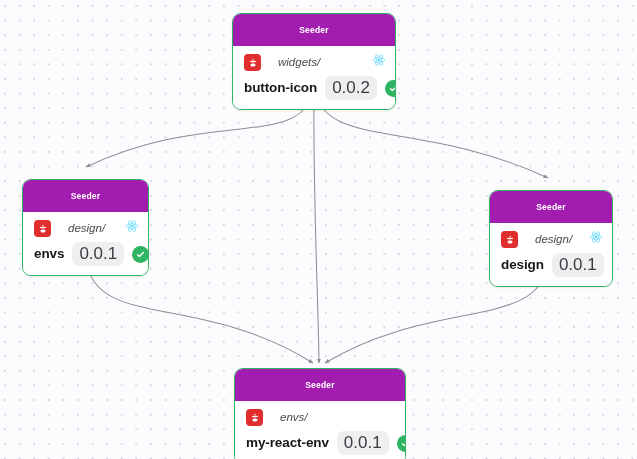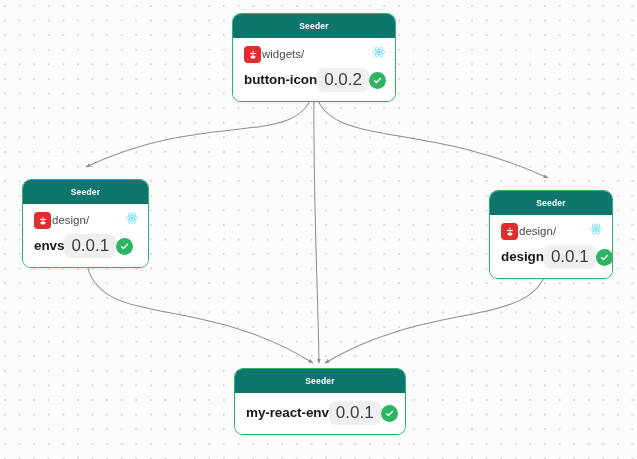--- a/index.html
+++ b/index.html
@@ -38,43 +38,44 @@
     position: absolute;
     background: #ffffff;
     border: 1px solid #2fb463;
     border-radius: 9px;
     box-sizing: border-box;
     box-shadow: 0 1px 2px rgba(40,60,50,0.10);
     overflow: hidden;
   }
 
   .node-header {
-    height: 24px;
-    background: #0f766e;
+    height: 32px;
+    background: #a21caf;
     color: #ffffff;
     font-size: 8.5px;
     font-weight: 700;
     letter-spacing: 0.2px;
     display: flex;
     align-items: center;
     justify-content: center;
     line-height: 1;
   }
 
   .node-body {
     position: relative;
     padding: 8px 11px 9px 11px;
     background: #ffffff;
   }
 
   .scope-row {
     display: flex;
     align-items: center;
-    gap: 1px;
+    gap: 17px;
     margin-bottom: 5px;
+    font-style: italic;
   }
 
   .brand-icon {
     width: 17px;
     height: 17px;
     border-radius: 4px;
     background: #e02d2d;
     display: flex;
     align-items: center;
     justify-content: center;
@@ -86,20 +87,21 @@
     font-size: 11.5px;
     color: #4a4a4f;
     font-weight: 400;
     line-height: 1;
     white-space: nowrap;
   }
 
   .name-row {
     display: flex;
     align-items: center;
+    gap: 8px;
     text-align: center;
   }
 
   .comp-name {
     font-size: 13.5px;
     font-weight: 700;
     color: #17171a;
     line-height: 1;
     white-space: nowrap;
     letter-spacing: -0.1px;
@@ -260,20 +262,28 @@
             <path d="M5.5 12.4 L9.6 16.4 L18.4 7.6" fill="none" stroke="#ffffff" stroke-width="2.8" stroke-linecap="round" stroke-linejoin="round"></path>
           </svg>
         </span>
       </div>
     </div>
   </div>
 
   <div class="node" id="node-bottom">
     <div class="node-header">Seeder</div>
     <div class="node-body">
+      <div class="scope-row">
+        <span class="brand-icon">
+          <svg viewBox="0 0 24 24" width="12" height="12">
+            <path d="M12 3.2 L13.6 5.6 L12.7 5.6 L12.7 8.2 L15.6 8.2 L15.6 7.0 L18.6 9.0 L15.6 11.0 L15.6 9.8 L12.7 9.8 L12.7 13.4 L15.0 13.4 C16.3 13.4 17.0 14.4 17.0 15.6 C17.0 17.6 15.4 19.2 13.4 19.2 L10.6 19.2 C8.6 19.2 7.0 17.6 7.0 15.6 C7.0 14.4 7.7 13.4 9.0 13.4 L11.3 13.4 L11.3 9.8 L8.4 9.8 L8.4 11.0 L5.4 9.0 L8.4 7.0 L8.4 8.2 L11.3 8.2 L11.3 5.6 L10.4 5.6 Z" fill="#ffffff"></path>
+          </svg>
+        </span>
+        <span class="scope-text">envs/</span>
+      </div>
       <div class="name-row">
         <span class="comp-name">my-react-env</span>
         <span class="version-pill">0.0.1</span>
         <span class="status-badge">
           <svg viewBox="0 0 24 24" width="11" height="11">
             <path d="M5.5 12.4 L9.6 16.4 L18.4 7.6" fill="none" stroke="#ffffff" stroke-width="2.8" stroke-linecap="round" stroke-linejoin="round"></path>
           </svg>
         </span>
       </div>
     </div>

